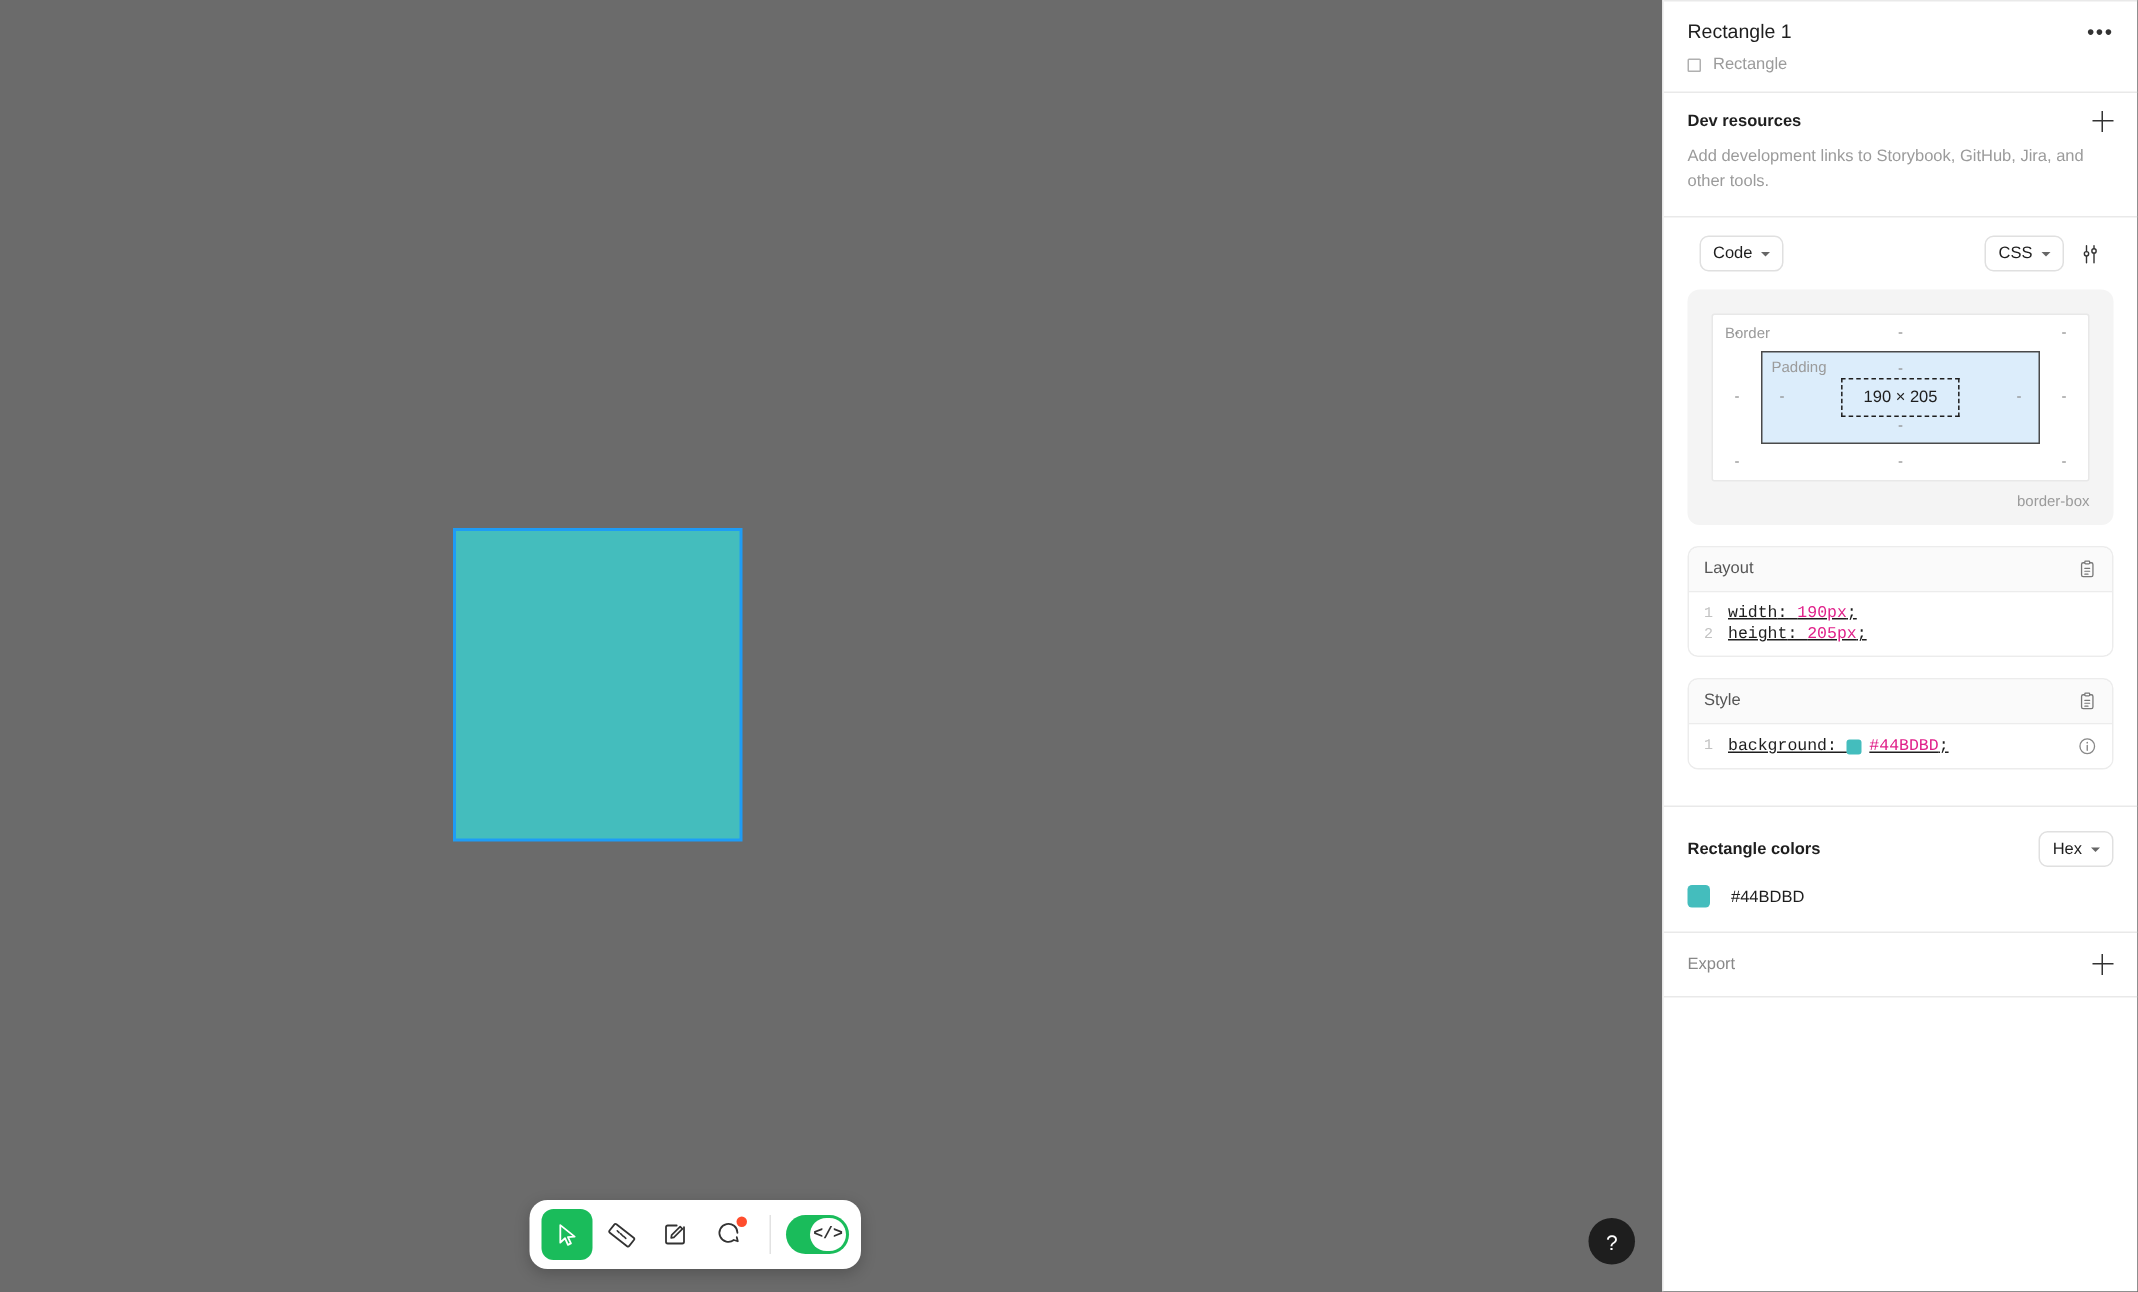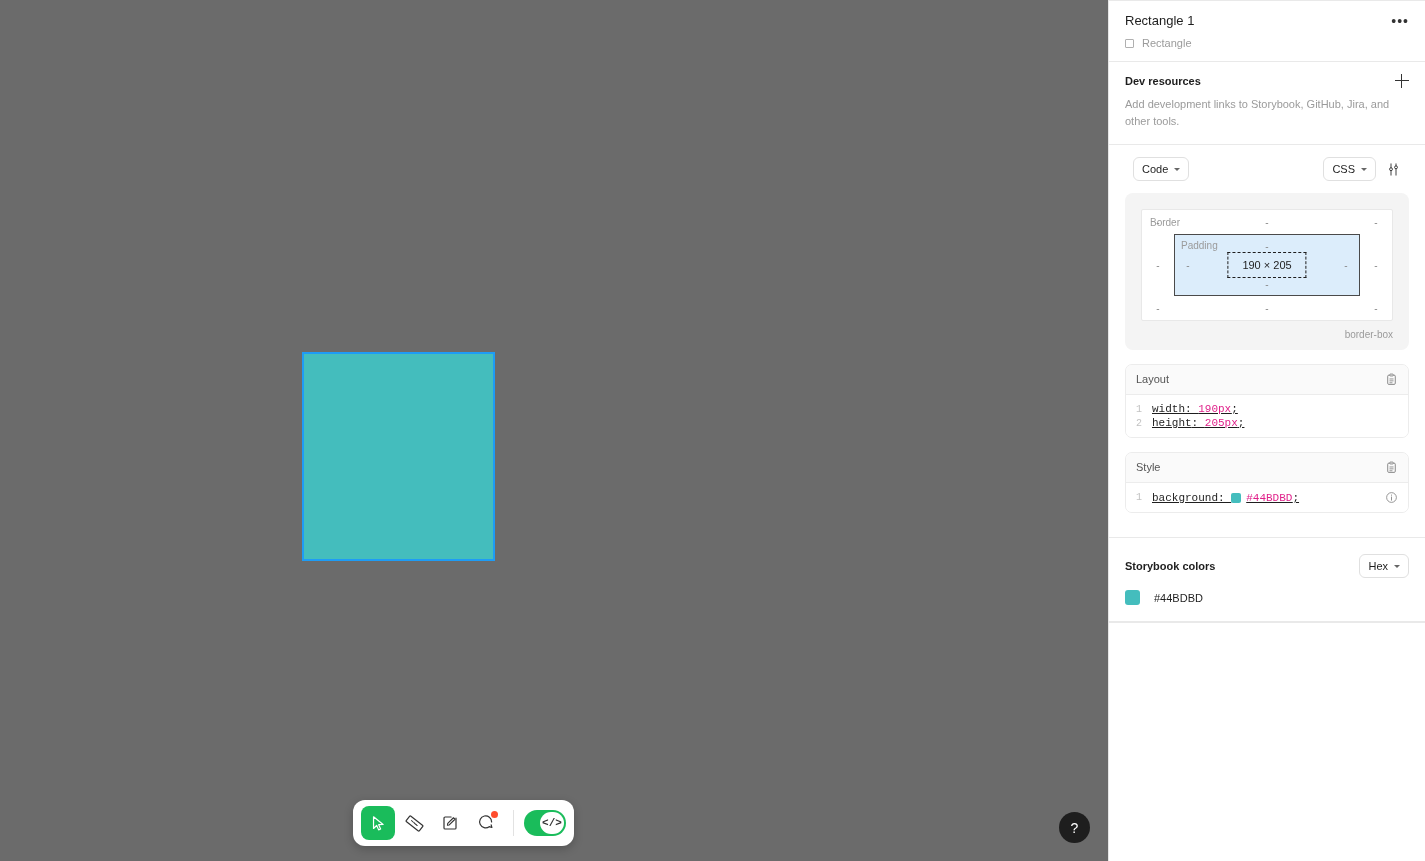--- a/index.html
+++ b/index.html
@@ -448,29 +448,33 @@
             </svg>
           </span>
         </div>
       </div>
     </div>
 
     <div style="height:24px"></div>
     <div class="divider"></div>
 
     <div class="selcolors">
-      <div class="lbl">Storybook colors</div>
+      <div class="lbl">Rectangle colors</div>
       <div class="spacer"></div>
       <div class="select">
         <span>Hex</span>
         <span class="chev"></span>
       </div>
     </div>
     <div class="colorrow">
       <span class="bigswatch"></span>
       <span class="colorhex">#44BDBD</span>
     </div>
     <div class="divider"></div>
 
+    <div class="exportrow">
+      <div class="lbl">Export</div>
+      <div class="plus"></div>
+    </div>
     <div class="divider"></div>
 
   </div>
 </div>
 
 </body></html>

